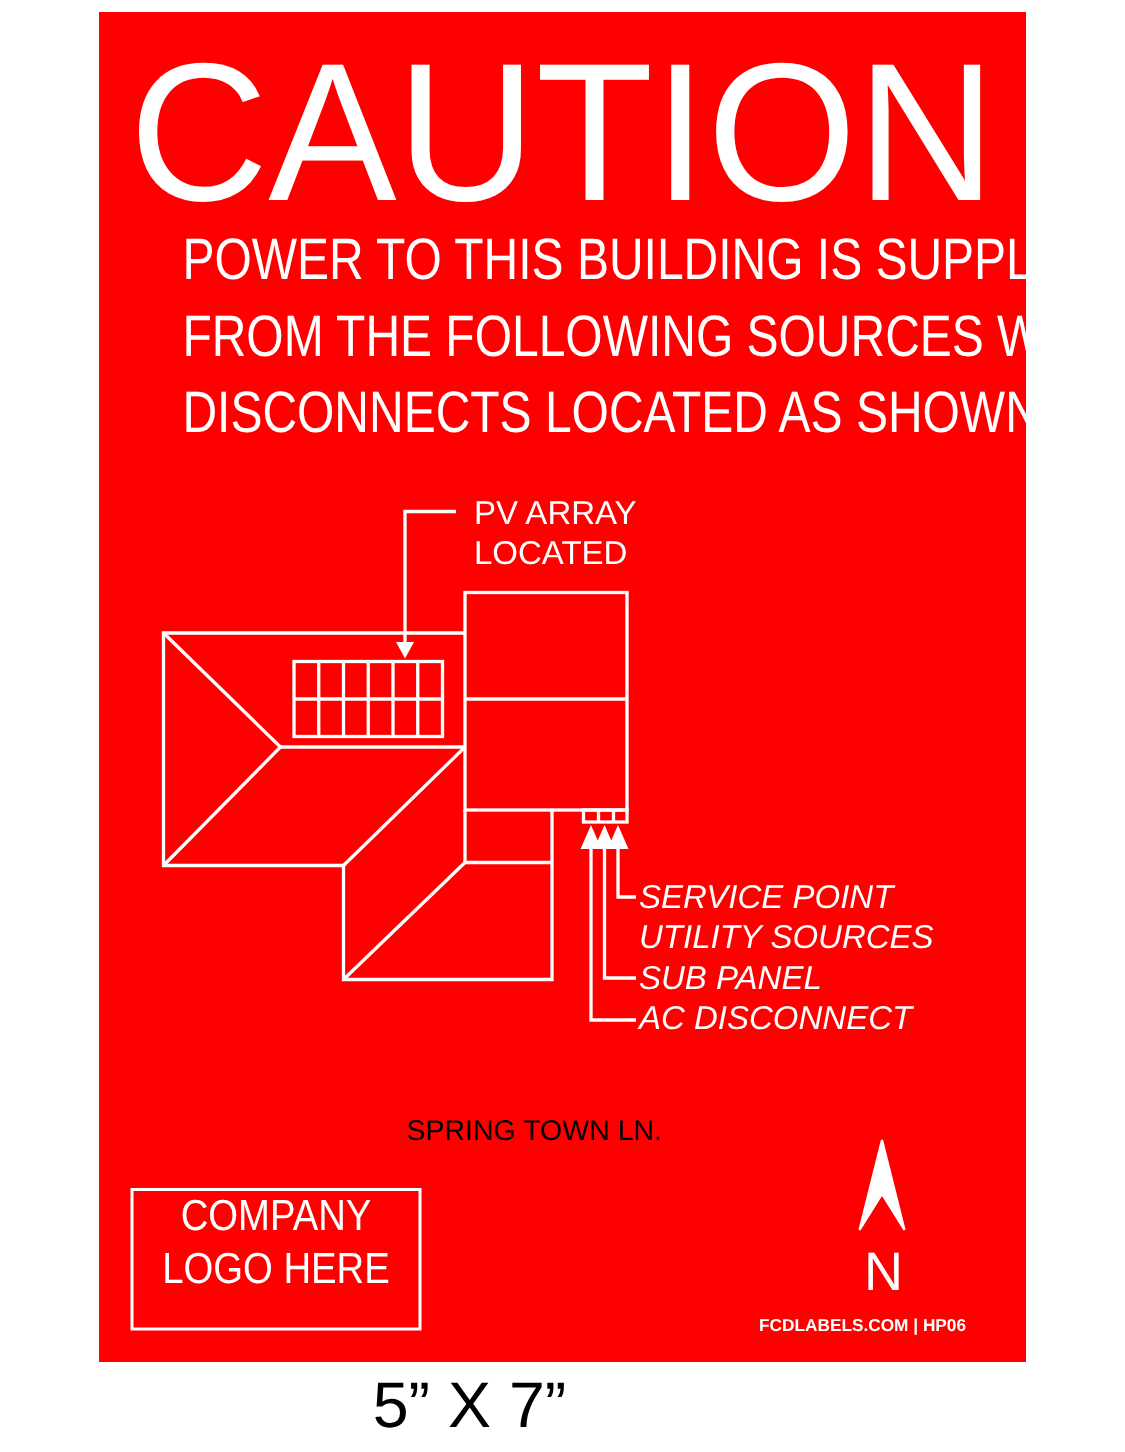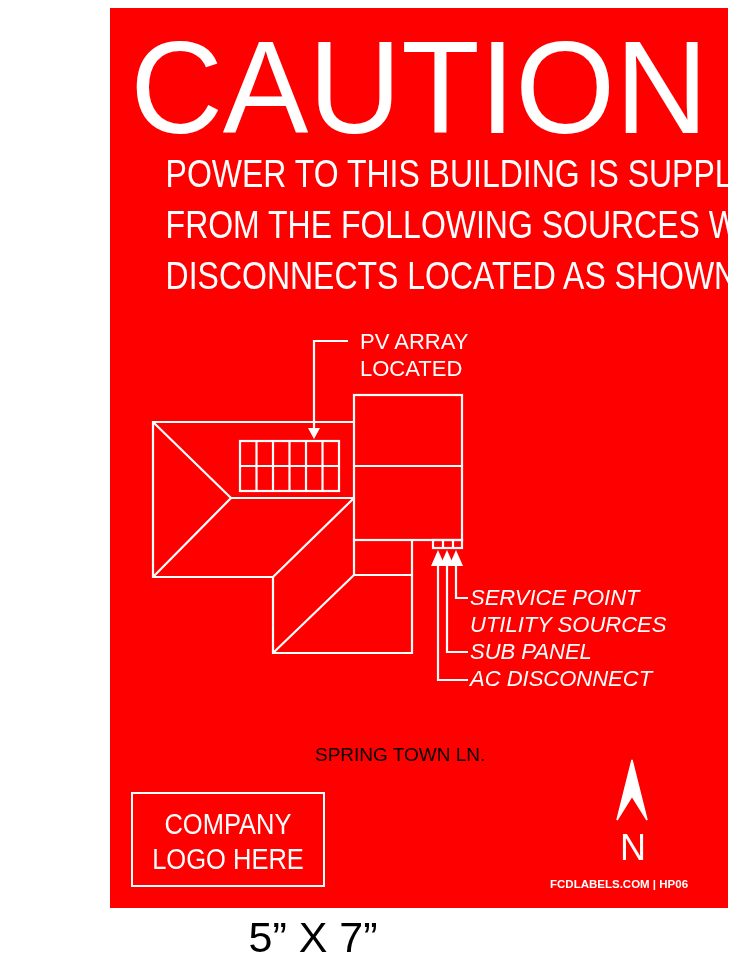--- a/index.html
+++ b/index.html
@@ -1,24 +1,24 @@
 <!DOCTYPE html>
 <html><head>
 <meta charset="utf-8">
 <style>
   html, body { margin:0; padding:0; background:#ffffff; }
   body { width:750px; height:968px; position:relative; overflow:hidden; font-family:"Liberation Sans", sans-serif; }
-  .sign { position:absolute; left:66px; top:8px; width:618px; height:900px; background:#ff0000;margin-left:44px; }
+  .sign { position:absolute; left:66px; top:8px; width:618px; height:900px; background:#ff0000; }
   .title { position:absolute; left:0; top:20px; width:618px; text-align:center; color:#fff; font-size:131px; line-height:120px; letter-spacing:0px; transform:scaleX(0.98); }
   .subtitle { position:absolute; left:0; top:140px; width:618px; text-align:center; color:#fff; font-size:39px; line-height:51px; transform:scaleX(0.82); transform-origin:center; }
   .subtitle div { white-space:nowrap; }
   svg.diagram { position:absolute; left:0; top:0; }
   .lbl { position:absolute; color:#ffffff; font-size:22px; line-height:27px; white-space:nowrap; }
   .street { position:absolute; left:205px; top:736px; color:#000000; font-size:19px; white-space:nowrap; }
-  .logo-box { position:absolute; left:21px; top:784px; width:194px; height:95px; border:2px solid #fff; box-sizing:border-box; color:#fff; font-size:29px; line-height:35px; text-align:center; padding-top:13px; transform-origin:center; }
+  .logo-box { position:absolute; left:21px; top:784px; width:194px; height:95px; border:2px solid #fff; box-sizing:border-box; color:#fff; font-size:29px; line-height:35px; text-align:center; transform-origin:center; }
   .logo-box span { display:block; transform:scaleX(0.88); }
   .credit { position:absolute; left:440px; top:870px; color:#fff; font-size:11.5px; font-weight:bold; white-space:nowrap; }
   .north-n { position:absolute; left:510px; top:820px; color:#fff; font-size:36px; line-height:40px; }
   .size { position:absolute; left:0; top:912px; width:626px; text-align:center; color:#000; font-size:43px; line-height:50px; }
 </style>
 </head>
 <body>
 
 <div class="sign">
   <div class="title">CAUTION</div>

